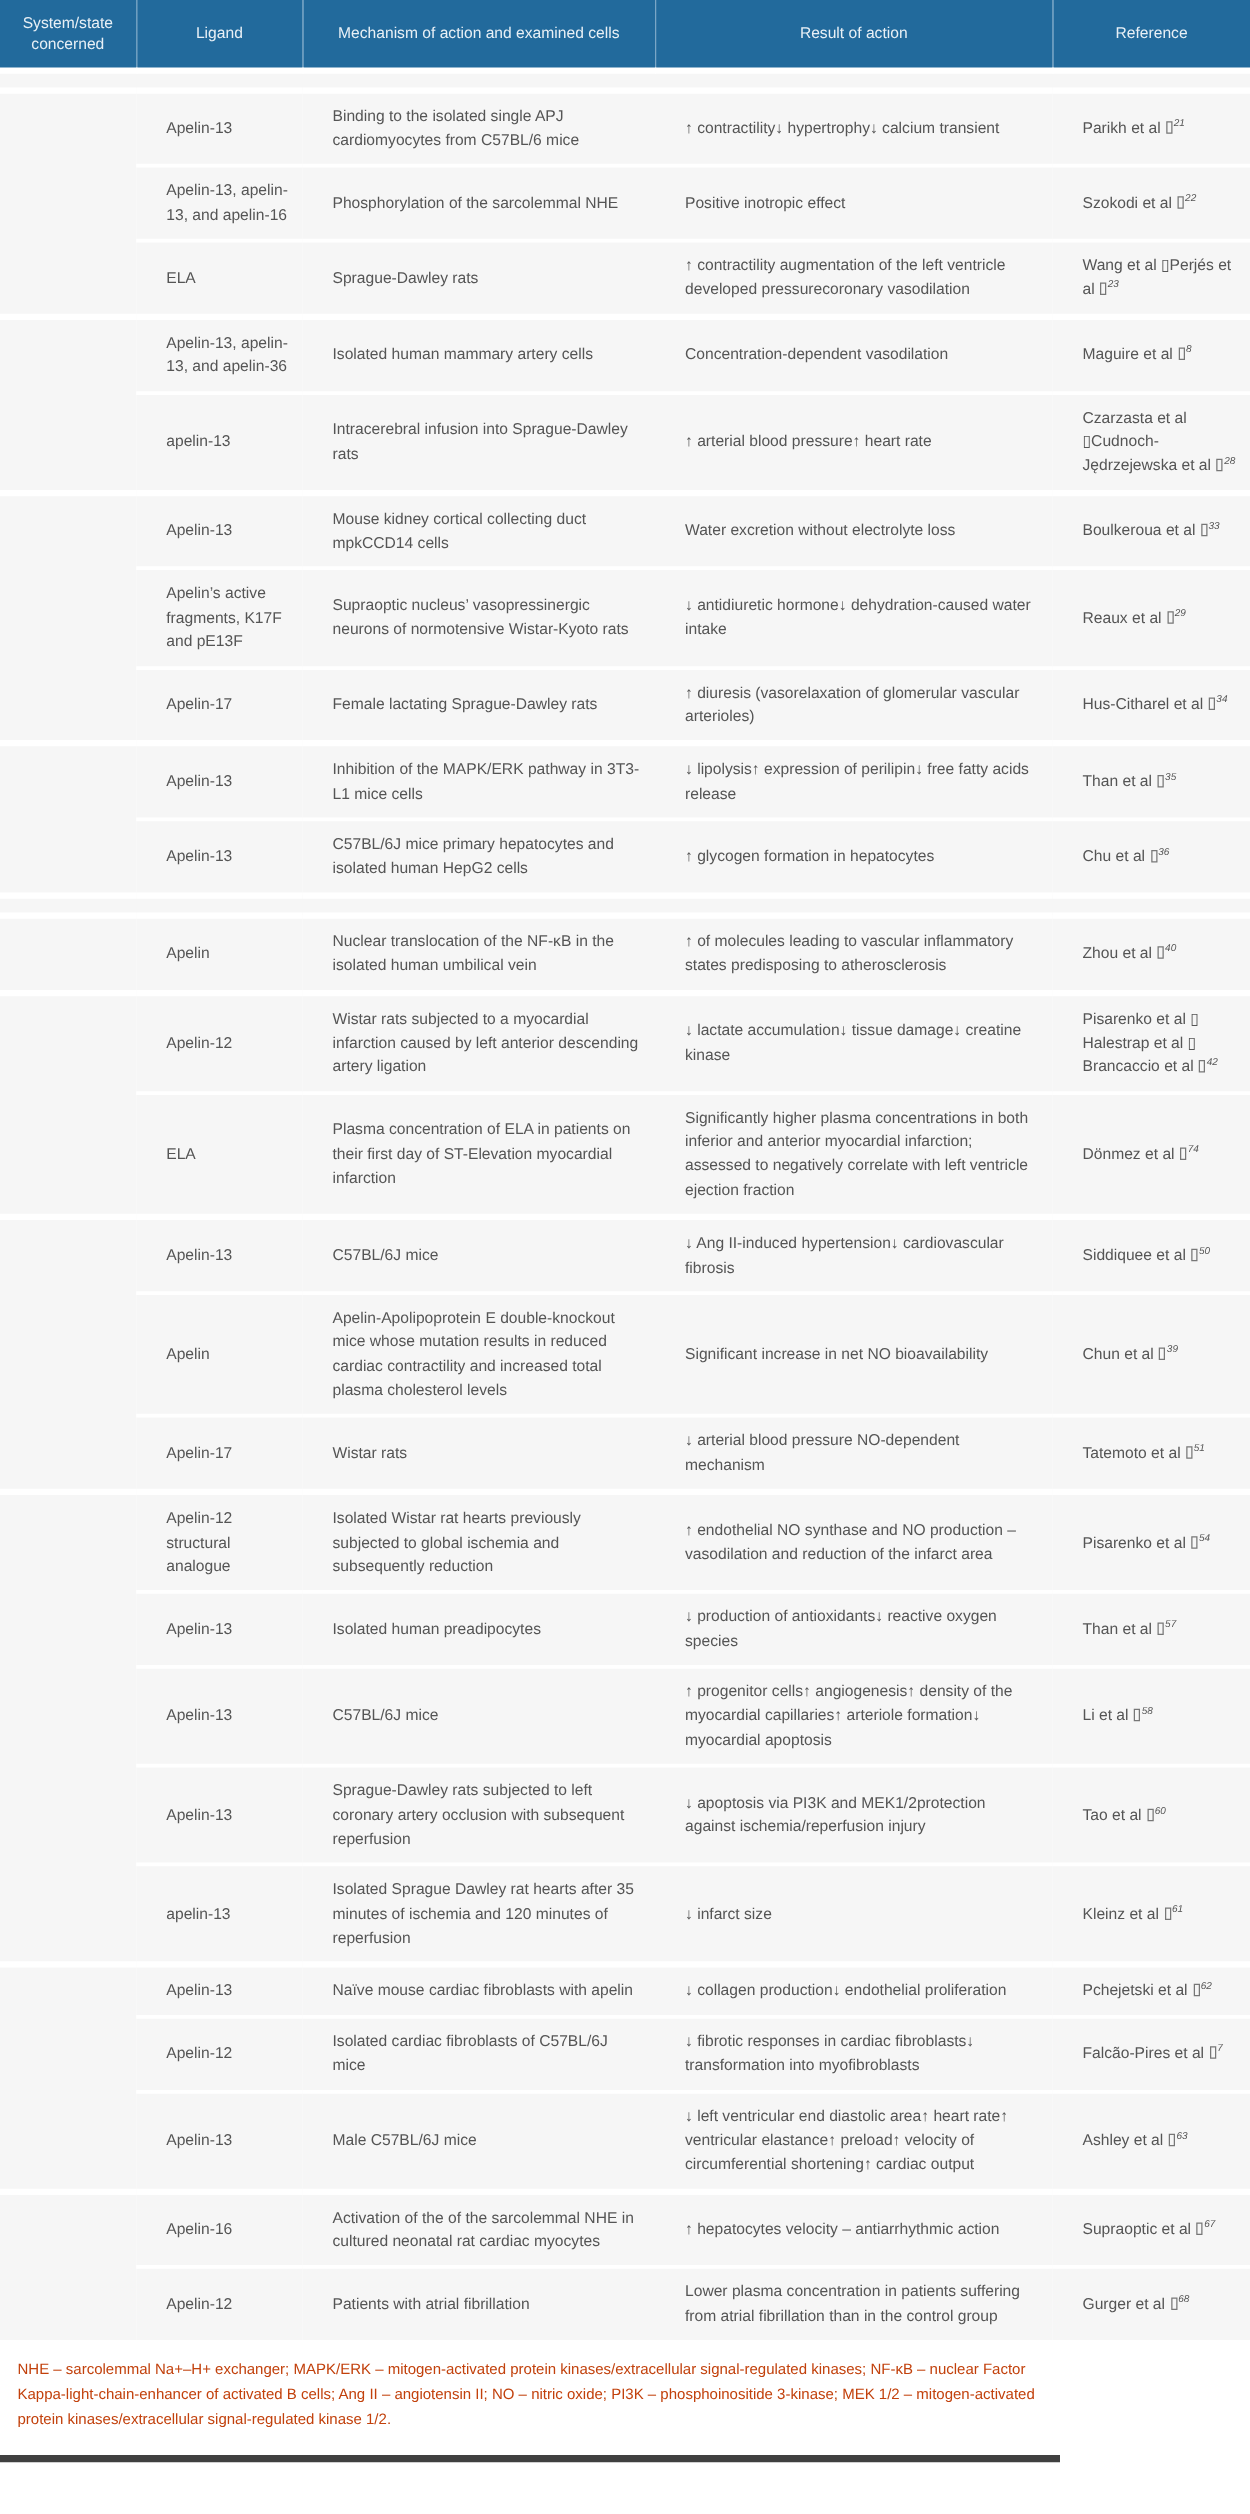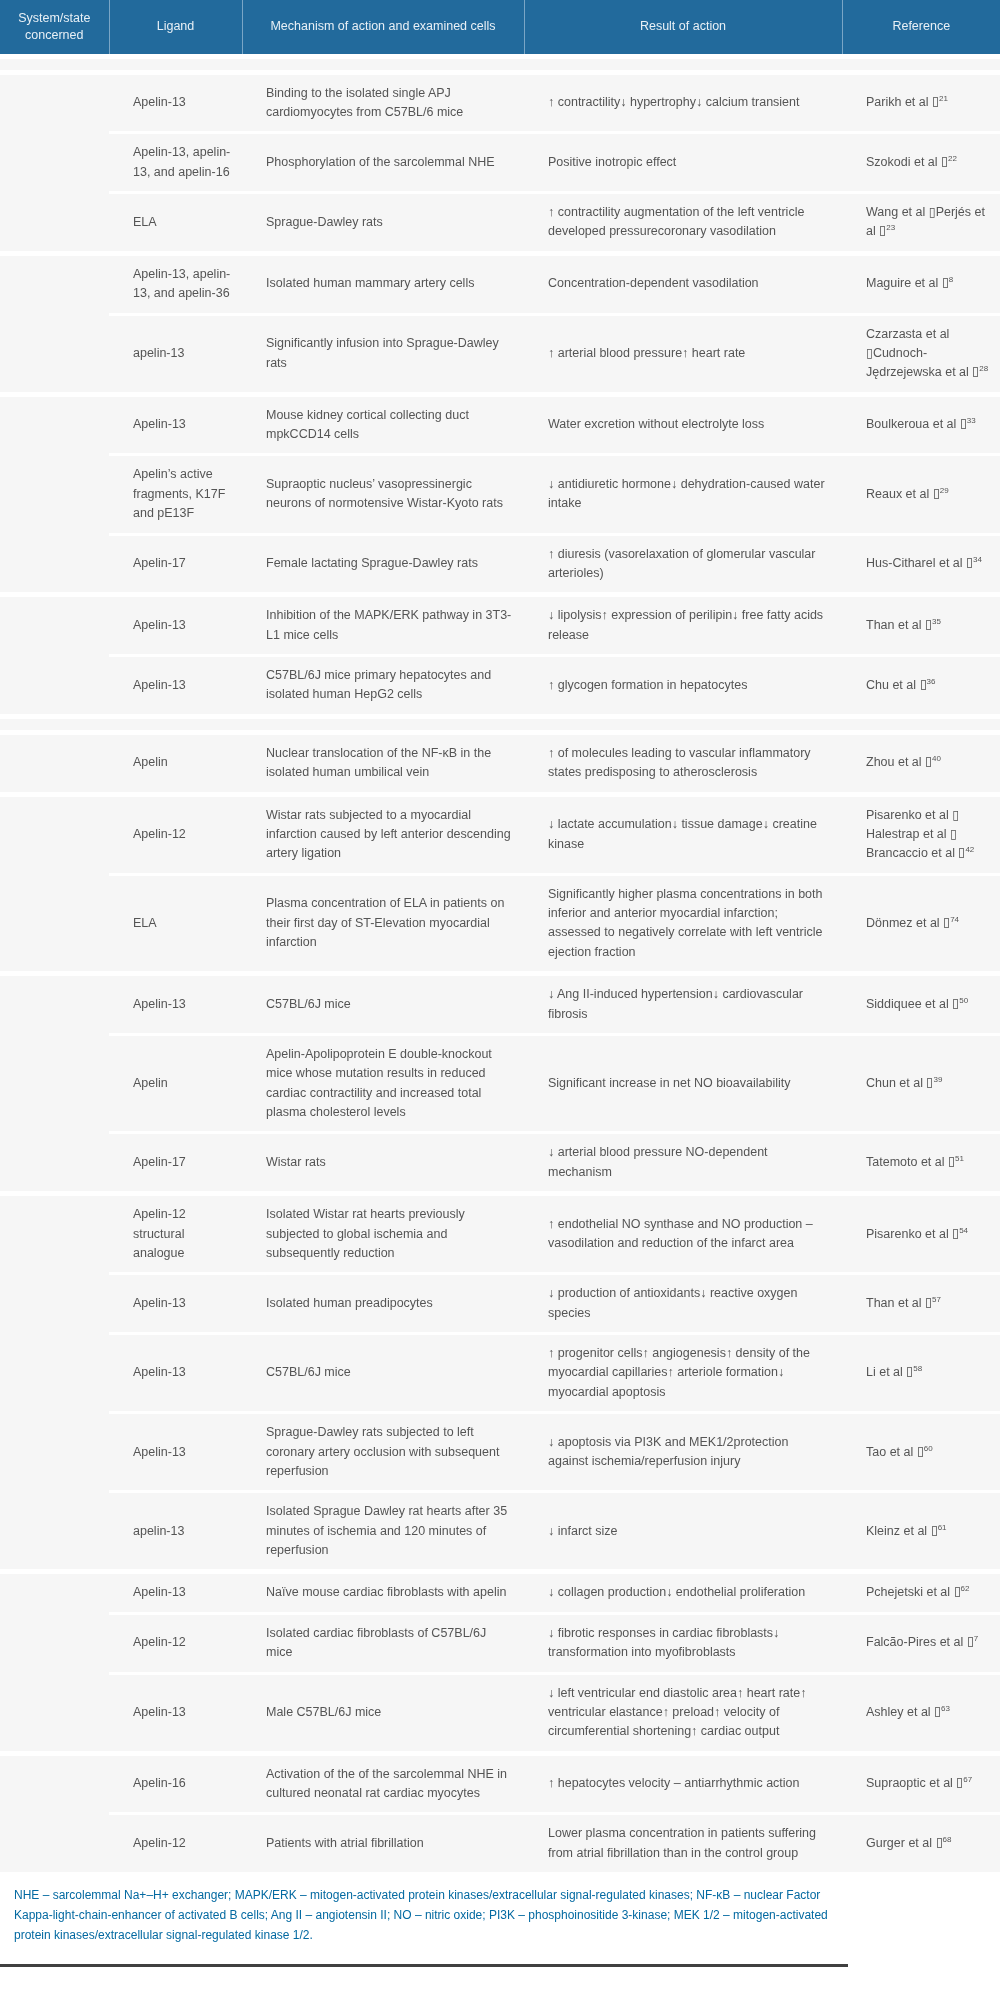--- a/index.html
+++ b/index.html
@@ -29,28 +29,28 @@
     background: #f6f6f6;
     padding: 9px 10px 9px 24px;
     vertical-align: middle;
     line-height: 1.55;
     font-size: 12.5px;
   }
   tbody td.sys { padding: 0; }
   tr.group-start td { border-top: 5px solid #ffffff; }
   tr.inner td:not(.sys) { border-top: 3px solid #ffffff; }
   tr.spacer td { height: 16px; padding: 0; border-top: 5px solid #ffffff; }
-  sup { font-size: 8px; vertical-align: super; line-height: 0; }
+  sup { font-size: 8px; vertical-align: super; line-height: 0; font-style: italic; }
   .refmark { display: inline-block; width: 5px; height: 10px; border: 1px solid #777; margin: 0 1px; vertical-align: -1px; }
   .footnote {
     padding: 14px 14px 18px 14px;
     font-size: 12px;
     line-height: 1.65;
-    color: #0369a1;
-    border-bottom: 3px solid #404040;
+    color: #c2410c;
+    border-bottom: 6px solid #404040;
     width: 848px;
     background: #ffffff;
   }
 </style>
 </head>
 <body>
 
 <div class="table-wrap">
 <table>
   <colgroup>
@@ -96,21 +96,21 @@
 
     <tr class="group-start">
       <td class="sys" rowspan="2"></td>
       <td>Apelin-13, apelin-13, and apelin-36</td>
       <td>Isolated human mammary artery cells</td>
       <td>Concentration-dependent vasodilation</td>
       <td><span>Maguire et al</span> <span class="refmark"></span><sup>8</sup></td>
     </tr>
     <tr class="inner">
       <td>apelin-13</td>
-      <td>Significantly infusion into Sprague-Dawley rats</td>
+      <td>Intracerebral infusion into Sprague-Dawley rats</td>
       <td>↑ arterial blood pressure↑ heart rate</td>
       <td><span>Czarzasta et al ▯Cudnoch-Jędrzejewska et al</span> <span class="refmark"></span><sup>28</sup></td>
     </tr>
 
     <tr class="group-start">
       <td class="sys" rowspan="3"></td>
       <td>Apelin-13</td>
       <td>Mouse kidney cortical collecting duct mpkCCD14 cells</td>
       <td>Water excretion without electrolyte loss</td>
       <td><span>Boulkeroua et al</span> <span class="refmark"></span><sup>33</sup></td>

